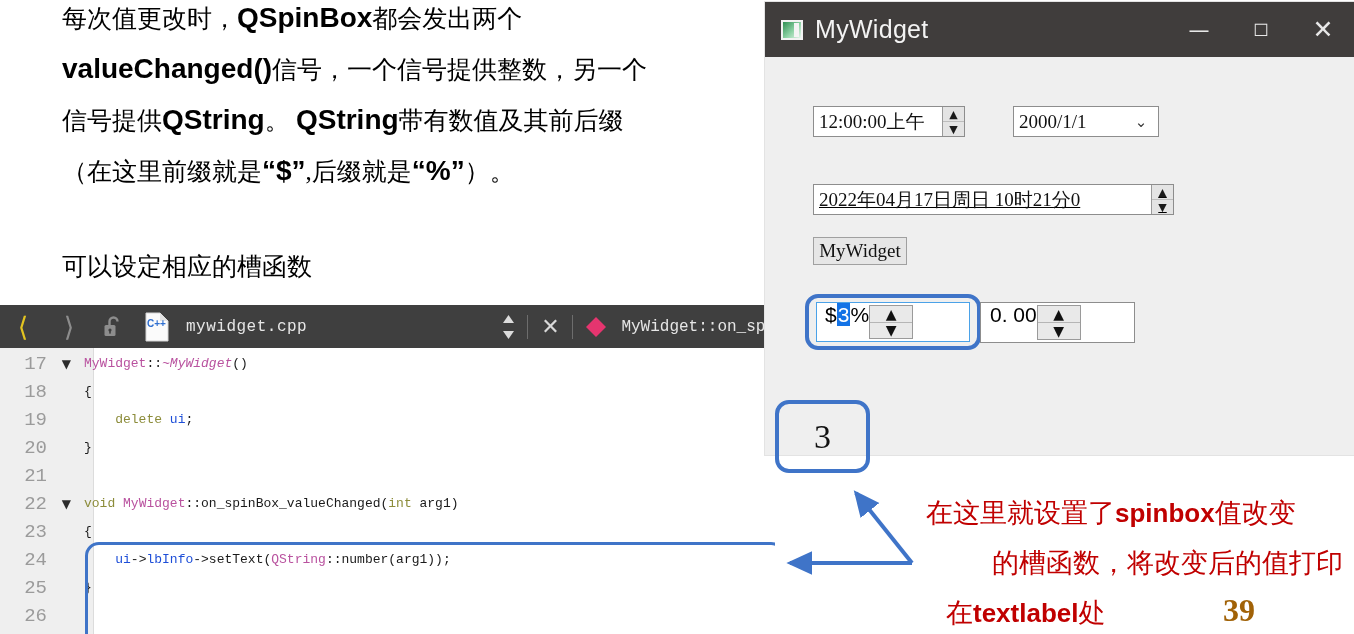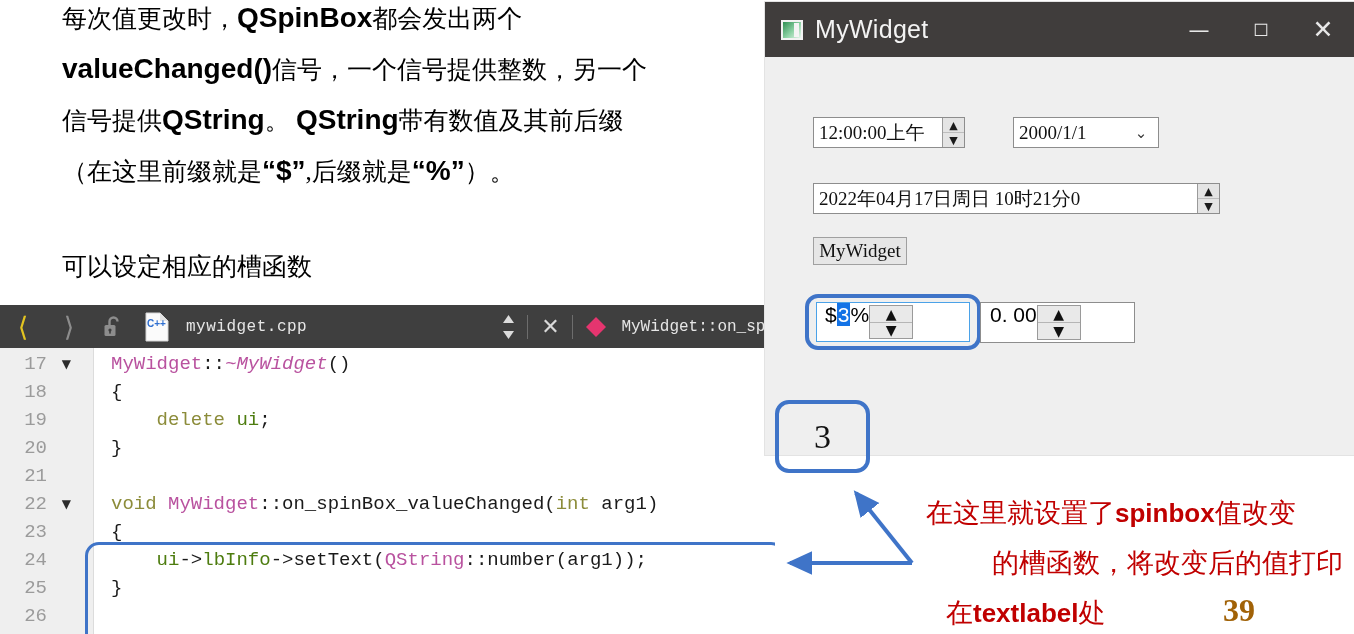--- a/index.html
+++ b/index.html
@@ -78,28 +78,28 @@
     position:absolute;left:0;width:77px;height:28px;line-height:28px;
     font-family:"Liberation Mono", monospace;font-size:19px;color:#9b9b9b;
     text-align:right;
   }
   .gnum{padding-right:30px;display:inline-block;}
   .fold{
     position:absolute;right:6px;top:0;height:28px;line-height:28px;
     font-size:12px;color:#2b2b2b;font-family:"DejaVu Sans",sans-serif;
   }
   .cline{
-    position:absolute;left:111px;height:28px;line-height:28px;
-    font-family:"Liberation Mono", monospace;font-size:19px;color:#1a1a1a;
+    position:absolute;left:84px;height:28px;line-height:28px;
+    font-family:"Liberation Mono", monospace;font-size:13px;color:#1a1a1a;
     white-space:pre;
   }
   .k-type{color:#8c8c3a;}
   .k-class{color:#b9529f;}
   .k-class-i{color:#b9529f;font-style:italic;}
-  .k-var{color:#4d7c0f;}
+  .k-var{color:#1d4ed8;}
   .hl-box{
     position:absolute;left:85px;top:194px;width:700px;height:118px;
     border:3px solid #3f74c8;border-radius:14px;box-sizing:border-box;
     pointer-events:none;
   }
 
   
   .qtwin{
     position:absolute;left:765px;top:2px;width:589px;height:453px;
     background:#efefef;
@@ -130,21 +130,21 @@
   }
   .qt-min{font-size:21px;}
   .qt-max{font-size:17px;}
   .qt-close{font-size:25px;}
 
   .qt-body{position:absolute;left:0;top:55px;width:589px;height:398px;}
 
   .qfield{
     position:absolute;box-sizing:border-box;
     background:#ffffff;border:1px solid #8d8d8d;
-    display:flex;align-items:stretch;margin-top:11px;
+    display:flex;align-items:stretch;
   }
   .qfield .qtext{
     flex:1 1 auto;display:flex;align-items:center;
     padding-left:5px;overflow:hidden;white-space:nowrap;
     font-family:"Liberation Serif", serif;font-size:19px;color:#111;
   }
   .spinbtns{
     width:21px;flex:0 0 auto;background:#e4e4e4;border-left:1px solid #9a9a9a;
     display:flex;flex-direction:column;
   }
@@ -153,21 +153,21 @@
     font-size:11px;color:#1a1a1a;font-family:"DejaVu Sans",sans-serif;line-height:1;
   }
   .spinbtns .sb.top{border-bottom:1px solid #bdbdbd;}
   .combo-arrow{
     width:34px;flex:0 0 auto;display:flex;align-items:center;justify-content:center;
     font-size:15px;color:#333;font-family:"DejaVu Sans",sans-serif;
   }
 
   #time-edit{left:48px;top:49px;width:152px;height:31px;}
   #date-combo{left:248px;top:49px;width:146px;height:31px;}
-  #datetime-edit{left:48px;top:115px;width:407px;height:31px;}
+  #datetime-edit{left:48px;top:127px;width:361px;height:31px;text-decoration:underline;}
 
   .qbutton{
     position:absolute;left:48px;top:180px;width:94px;height:28px;
     background:#e6e6e6;border:1px solid #a0a0a0;box-sizing:border-box;
     display:flex;align-items:center;justify-content:center;
     font-family:"Liberation Serif", serif;font-size:19px;color:#111;
   }
 
   
   .focus-ring{

